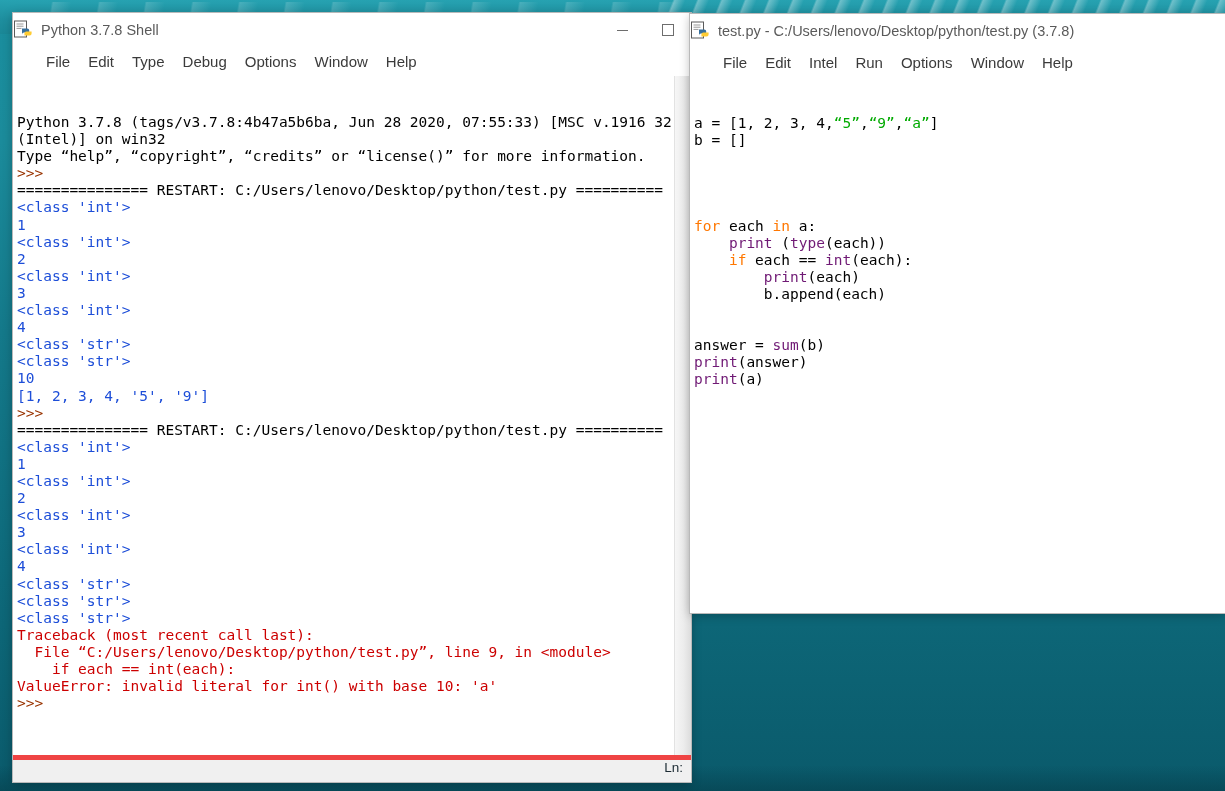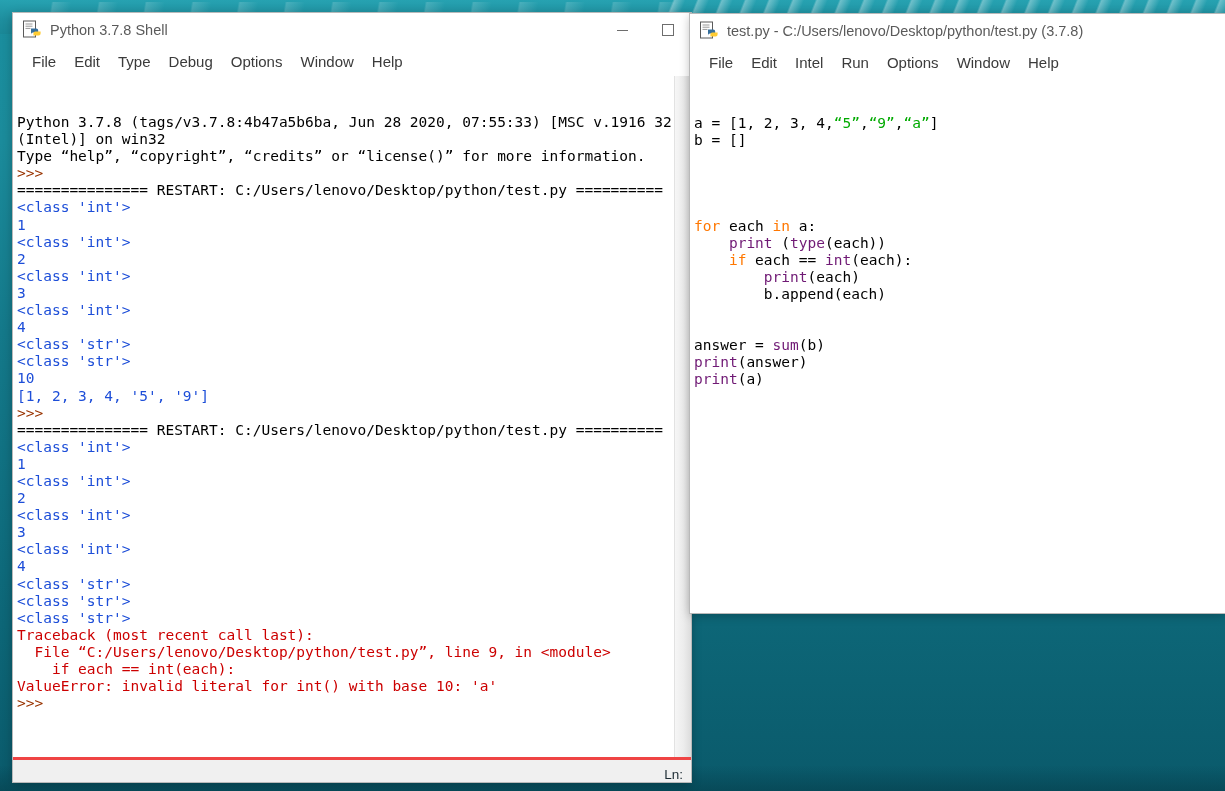--- a/index.html
+++ b/index.html
@@ -57,21 +57,21 @@
     background: #ffffff;
     box-shadow: 0 0 0 1px #b9b9b9, 0 2px 10px rgba(0,0,0,.28);
     display: flex;
     flex-direction: column;
   }
   .titlebar {
     height: 34px;
     background: #ffffff;
     display: flex;
     align-items: center;
-    padding-left: 9px;
+    padding-left: 0;
     flex: 0 0 auto;
     position: relative;
   }
   .app-icon {
     width: 20px; height: 20px;
     margin-right: 8px;
     flex: 0 0 auto;
   }
   .title-text {
     font-size: 14.5px;
@@ -95,21 +95,21 @@
   }
   .winbtn .glyph-max {
     width: 10px; height: 10px;
     border: 1px solid #6d6d6d; display: block;
   }
   .menubar {
     height: 28px;
     background: #ffffff;
     display: flex;
     align-items: center;
-    padding-left: 10px;
+    padding-left: 24px;
     flex: 0 0 auto;
     border-bottom: 1px solid #ffffff;
   }
   .menu-item {
     font-size: 15px;
     color: #3b3b3b;
     padding: 2px 9px;
     white-space: nowrap;
     cursor: default;
   }
@@ -135,23 +135,23 @@
   .vscroll {
     position: absolute;
     top: 0; right: 0; bottom: 0;
     width: 16px;
     background: linear-gradient(90deg, #f6f6f6 0%, #ececec 55%, #dcdcdc 100%);
     border-left: 1px solid #e2e2e2;
   }
   .statusbar {
     height: 22px;
     background: #f0f0f0;
-    border-top: 3px solid #ef4444;
-    display: flex;
-    align-items: flex-end;
+    border-top: 5px solid #ef4444;
+    display: flex;
+    align-items: flex-start;
     justify-content: flex-end;
     padding-right: 8px;
     flex: 0 0 auto;
     font-size: 13.5px;
     color: #1c2b33;
     padding-left: 14px;
   }
 
   
   #shell-window {

